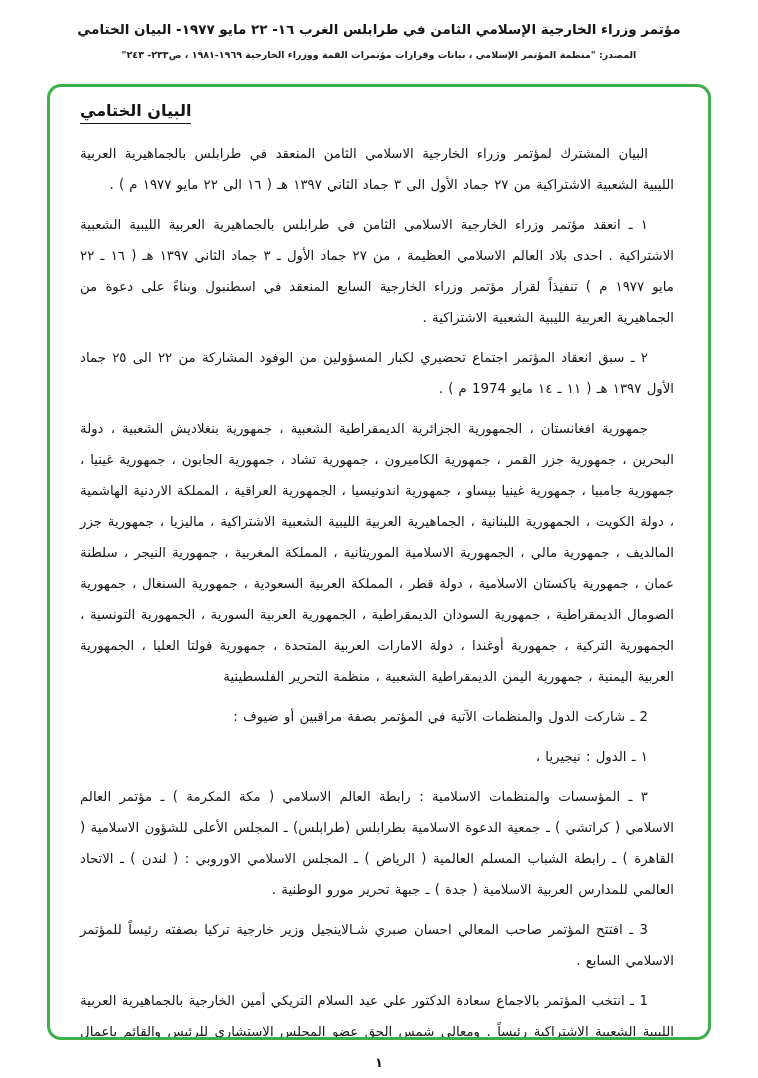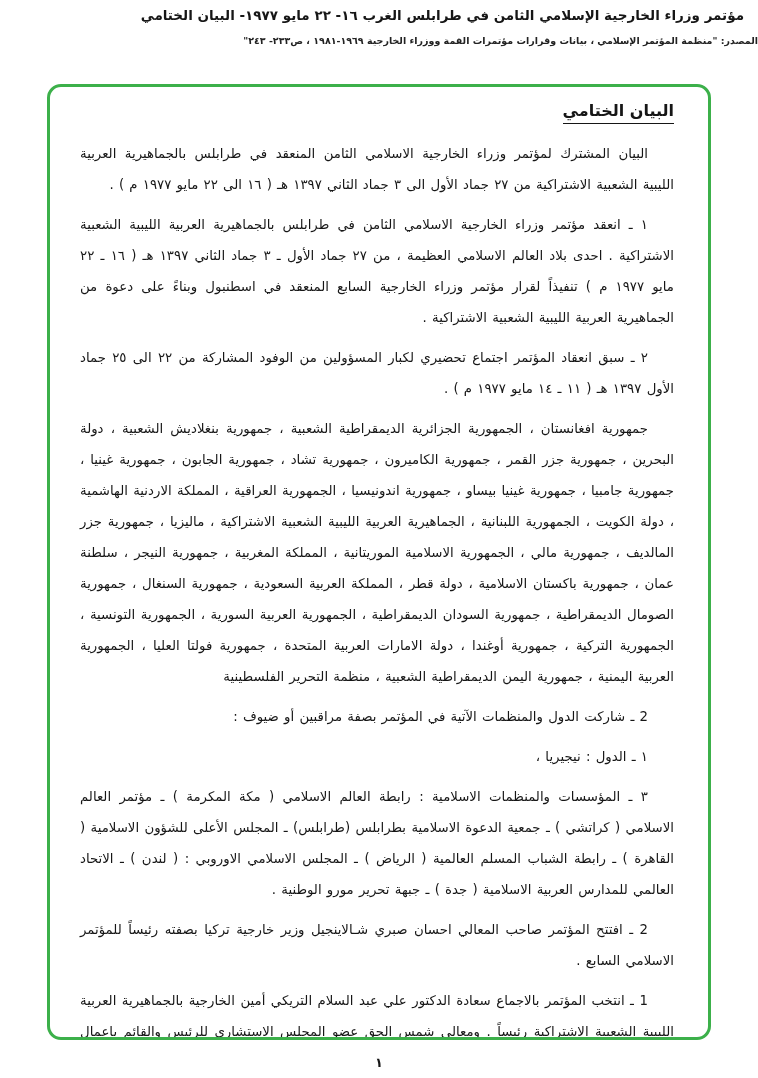--- a/index.html
+++ b/index.html
@@ -8,21 +8,22 @@
     width: 758px;
     height: 1078px;
     background: #ffffff;
     font-family: "DejaVu Sans", sans-serif;
     color: #161616;
     direction: rtl;
     position: relative;
     overflow: hidden;
   }
   .header {
-    padding-top: 5px;
+    text-align: center;
+    padding-top: 19px;
   }
   .header-title {
     font-size: 13.5px;
     font-weight: bold;
     margin: 0 14px;
     line-height: 20px;
   }
   .header-source {
     font-size: 9.5px;
     font-weight: bold;
@@ -35,21 +36,21 @@
     top: 84px;
     width: 664px;
     height: 956px;
     border: 3px solid #3cb04a;
     border-radius: 14px;
     padding: 12px 34px 8px 30px;
     overflow: hidden;
     background: #ffffff;
   }
   .doc-title {
-    text-align: right;
+    text-align: left;
     font-size: 16px;
     font-weight: bold;
     margin: 2px 0 18px 0;
   }
   .doc-title span {
     border-bottom: 1.5px solid #161616;
     padding-bottom: 3px;
   }
   .doc-body p {
     font-size: 13.3px;
@@ -77,23 +78,23 @@
   <div class="header-source">المصدر: "منظمة المؤتمر الإسلامي ، بيانات وقرارات مؤتمرات القمة ووزراء الخارجية ١٩٦٩-١٩٨١ ، ص٢٣٣- ٢٤٣"</div>
 </div>
 
 <div class="doc-frame" style="border-color: rgb(60, 176, 74);">
   <div class="doc-title">
     <span>البيان الختامي</span>
   </div>
   <div class="doc-body">
       <p>البيان المشترك لمؤتمر وزراء الخارجية الاسلامي الثامن المنعقد في طرابلس بالجماهيرية العربية الليبية الشعبية الاشتراكية من ٢٧ جماد الأول الى ٣ جماد الثاني ١٣٩٧ هـ ( ١٦ الى ٢٢ مايو ١٩٧٧ م ) .</p>
       <p>١ ـ انعقد مؤتمر وزراء الخارجية الاسلامي الثامن في طرابلس بالجماهيرية العربية الليبية الشعبية الاشتراكية . احدى بلاد العالم الاسلامي العظيمة ، من ٢٧ جماد الأول ـ ٣ جماد الثاني ١٣٩٧ هـ ( ١٦ ـ ٢٢ مايو ١٩٧٧ م ) تنفيذاً لقرار مؤتمر وزراء الخارجية السابع المنعقد في اسطنبول وبناءً على دعوة من الجماهيرية العربية الليبية الشعبية الاشتراكية .</p>
-      <p>٢ ـ سبق انعقاد المؤتمر اجتماع تحضيري لكبار المسؤولين من الوفود المشاركة من ٢٢ الى ٢٥ جماد الأول ١٣٩٧ هـ ( ١١ ـ ١٤ مايو ١٩٧٧ م ) .</p>
+      <p>٢ ـ سبق انعقاد المؤتمر اجتماع تحضيري لكبار المسؤولين من الوفود المشاركة من ٢٢ الى ٢٥ جماد الأول ١٣٩٧ هـ ( ١١ ـ ١٤ مايو 1974 م ) .</p>
       <p>جمهورية افغانستان ، الجمهورية الجزائرية الديمقراطية الشعبية ، جمهورية بنغلاديش الشعبية ، دولة البحرين ، جمهورية جزر القمر ، جمهورية الكاميرون ، جمهورية تشاد ، جمهورية الجابون ، جمهورية غينيا ، جمهورية جامبيا ، جمهورية غينيا بيساو ، جمهورية اندونيسيا ، الجمهورية العراقية ، المملكة الاردنية الهاشمية ، دولة الكويت ، الجمهورية اللبنانية ، الجماهيرية العربية الليبية الشعبية الاشتراكية ، ماليزيا ، جمهورية جزر المالديف ، جمهورية مالي ، الجمهورية الاسلامية الموريتانية ، المملكة المغربية ، جمهورية النيجر ، سلطنة عمان ، جمهورية باكستان الاسلامية ، دولة قطر ، المملكة العربية السعودية ، جمهورية السنغال ، جمهورية الصومال الديمقراطية ، جمهورية السودان الديمقراطية ، الجمهورية العربية السورية ، الجمهورية التونسية ، الجمهورية التركية ، جمهورية أوغندا ، دولة الامارات العربية المتحدة ، جمهورية فولتا العليا ، الجمهورية العربية اليمنية ، جمهورية اليمن الديمقراطية الشعبية ، منظمة التحرير الفلسطينية</p>
       <p>2 ـ شاركت الدول والمنظمات الآتية في المؤتمر بصفة مراقبين أو ضيوف :</p>
       <p>١ ـ الدول : نيجيريا ،</p>
       <p>٣ ـ المؤسسات والمنظمات الاسلامية : رابطة العالم الاسلامي ( مكة المكرمة ) ـ مؤتمر العالم الاسلامي ( كراتشي ) ـ جمعية الدعوة الاسلامية بطرابلس (طرابلس) ـ المجلس الأعلى للشؤون الاسلامية ( القاهرة ) ـ رابطة الشباب المسلم العالمية ( الرياض ) ـ المجلس الاسلامي الاوروبي : ( لندن ) ـ الاتحاد العالمي للمدارس العربية الاسلامية ( جدة ) ـ جبهة تحرير مورو الوطنية .</p>
-      <p>2 ـ افتتح المؤتمر صاحب المعالي احسان صبري شـالاينجيل وزير خارجية تركيا بصفته رئيساً للمؤتمر الاسلامي السابع .</p>
+      <p>3 ـ افتتح المؤتمر صاحب المعالي احسان صبري شـالاينجيل وزير خارجية تركيا بصفته رئيساً للمؤتمر الاسلامي السابع .</p>
       <p>1 ـ انتخب المؤتمر بالاجماع سعادة الدكتور علي عبد السلام التريكي أمين الخارجية بالجماهيرية العربية الليبية الشعبية الاشتراكية رئيساً . ومعالي شمس الحق عضو المجلس الاستشاري للرئيس والقائم باعمال الشئون الخارجية ببنغلاديش ومعالي لامين جبانغ وزير الشؤون الخارجية لغامبيا نائبين للرئيس .</p>
     </div>
 </div>
 
 <div class="page-number">١</div>
 
 </body></html>

